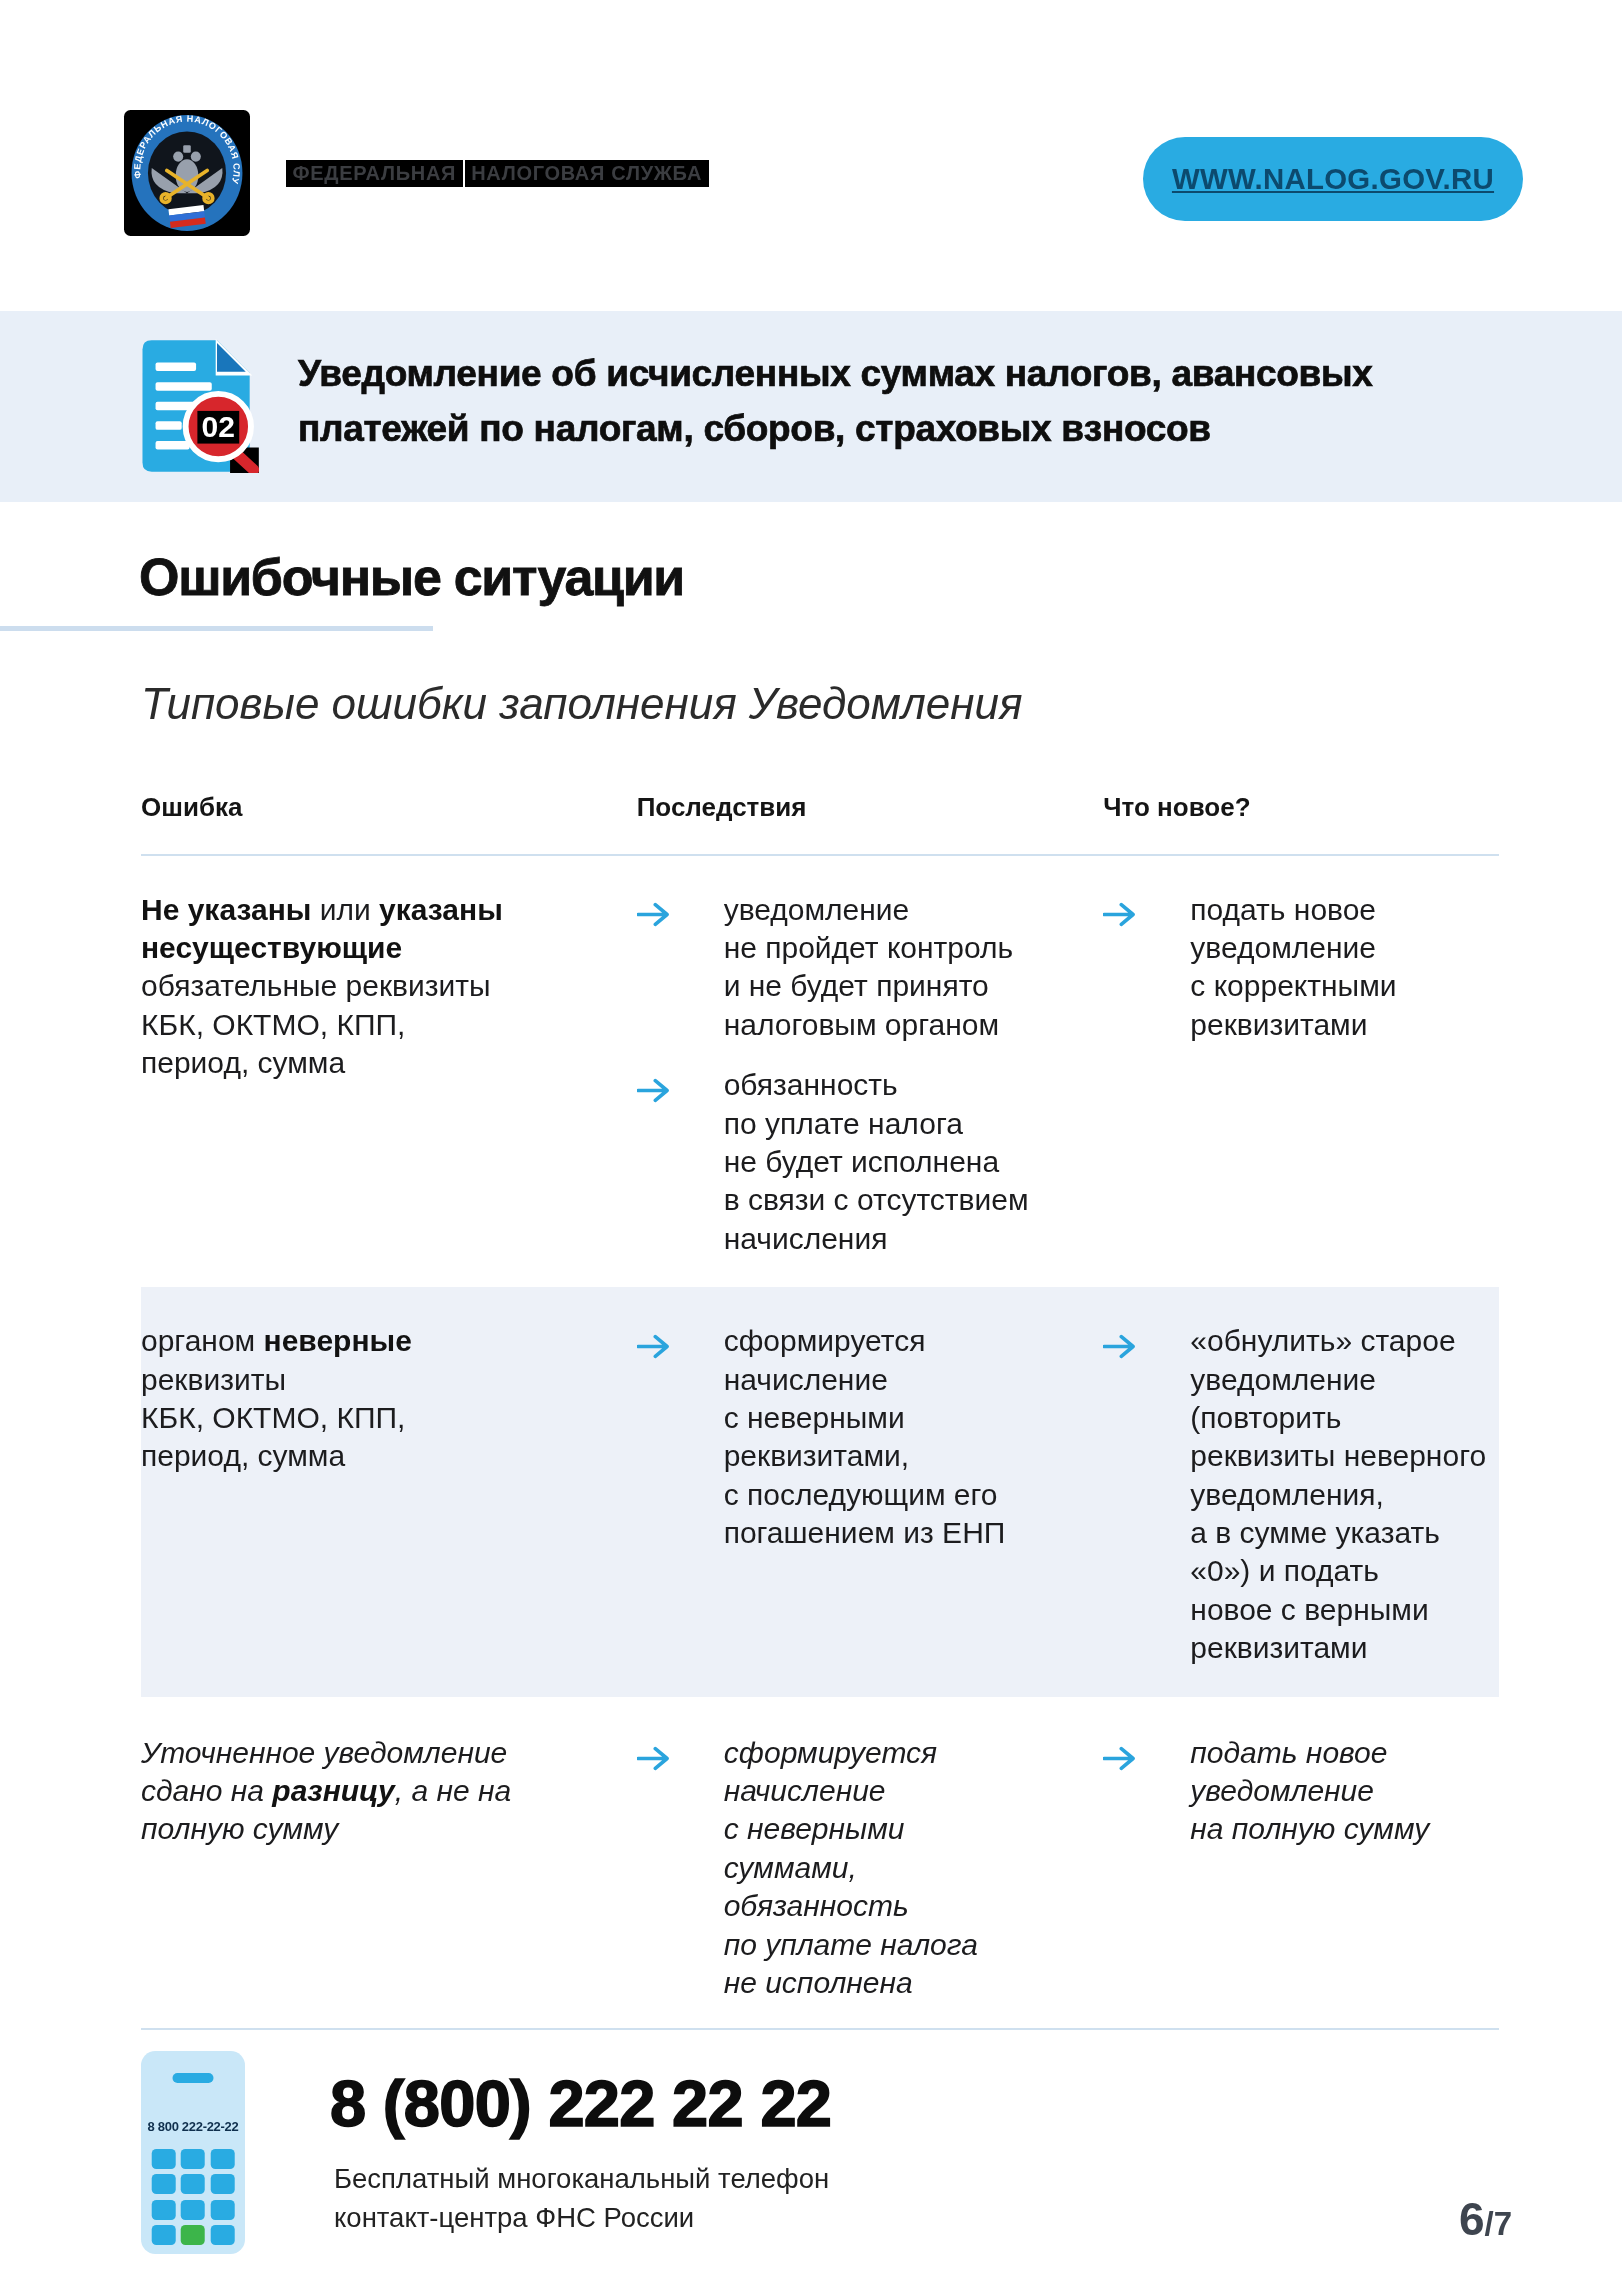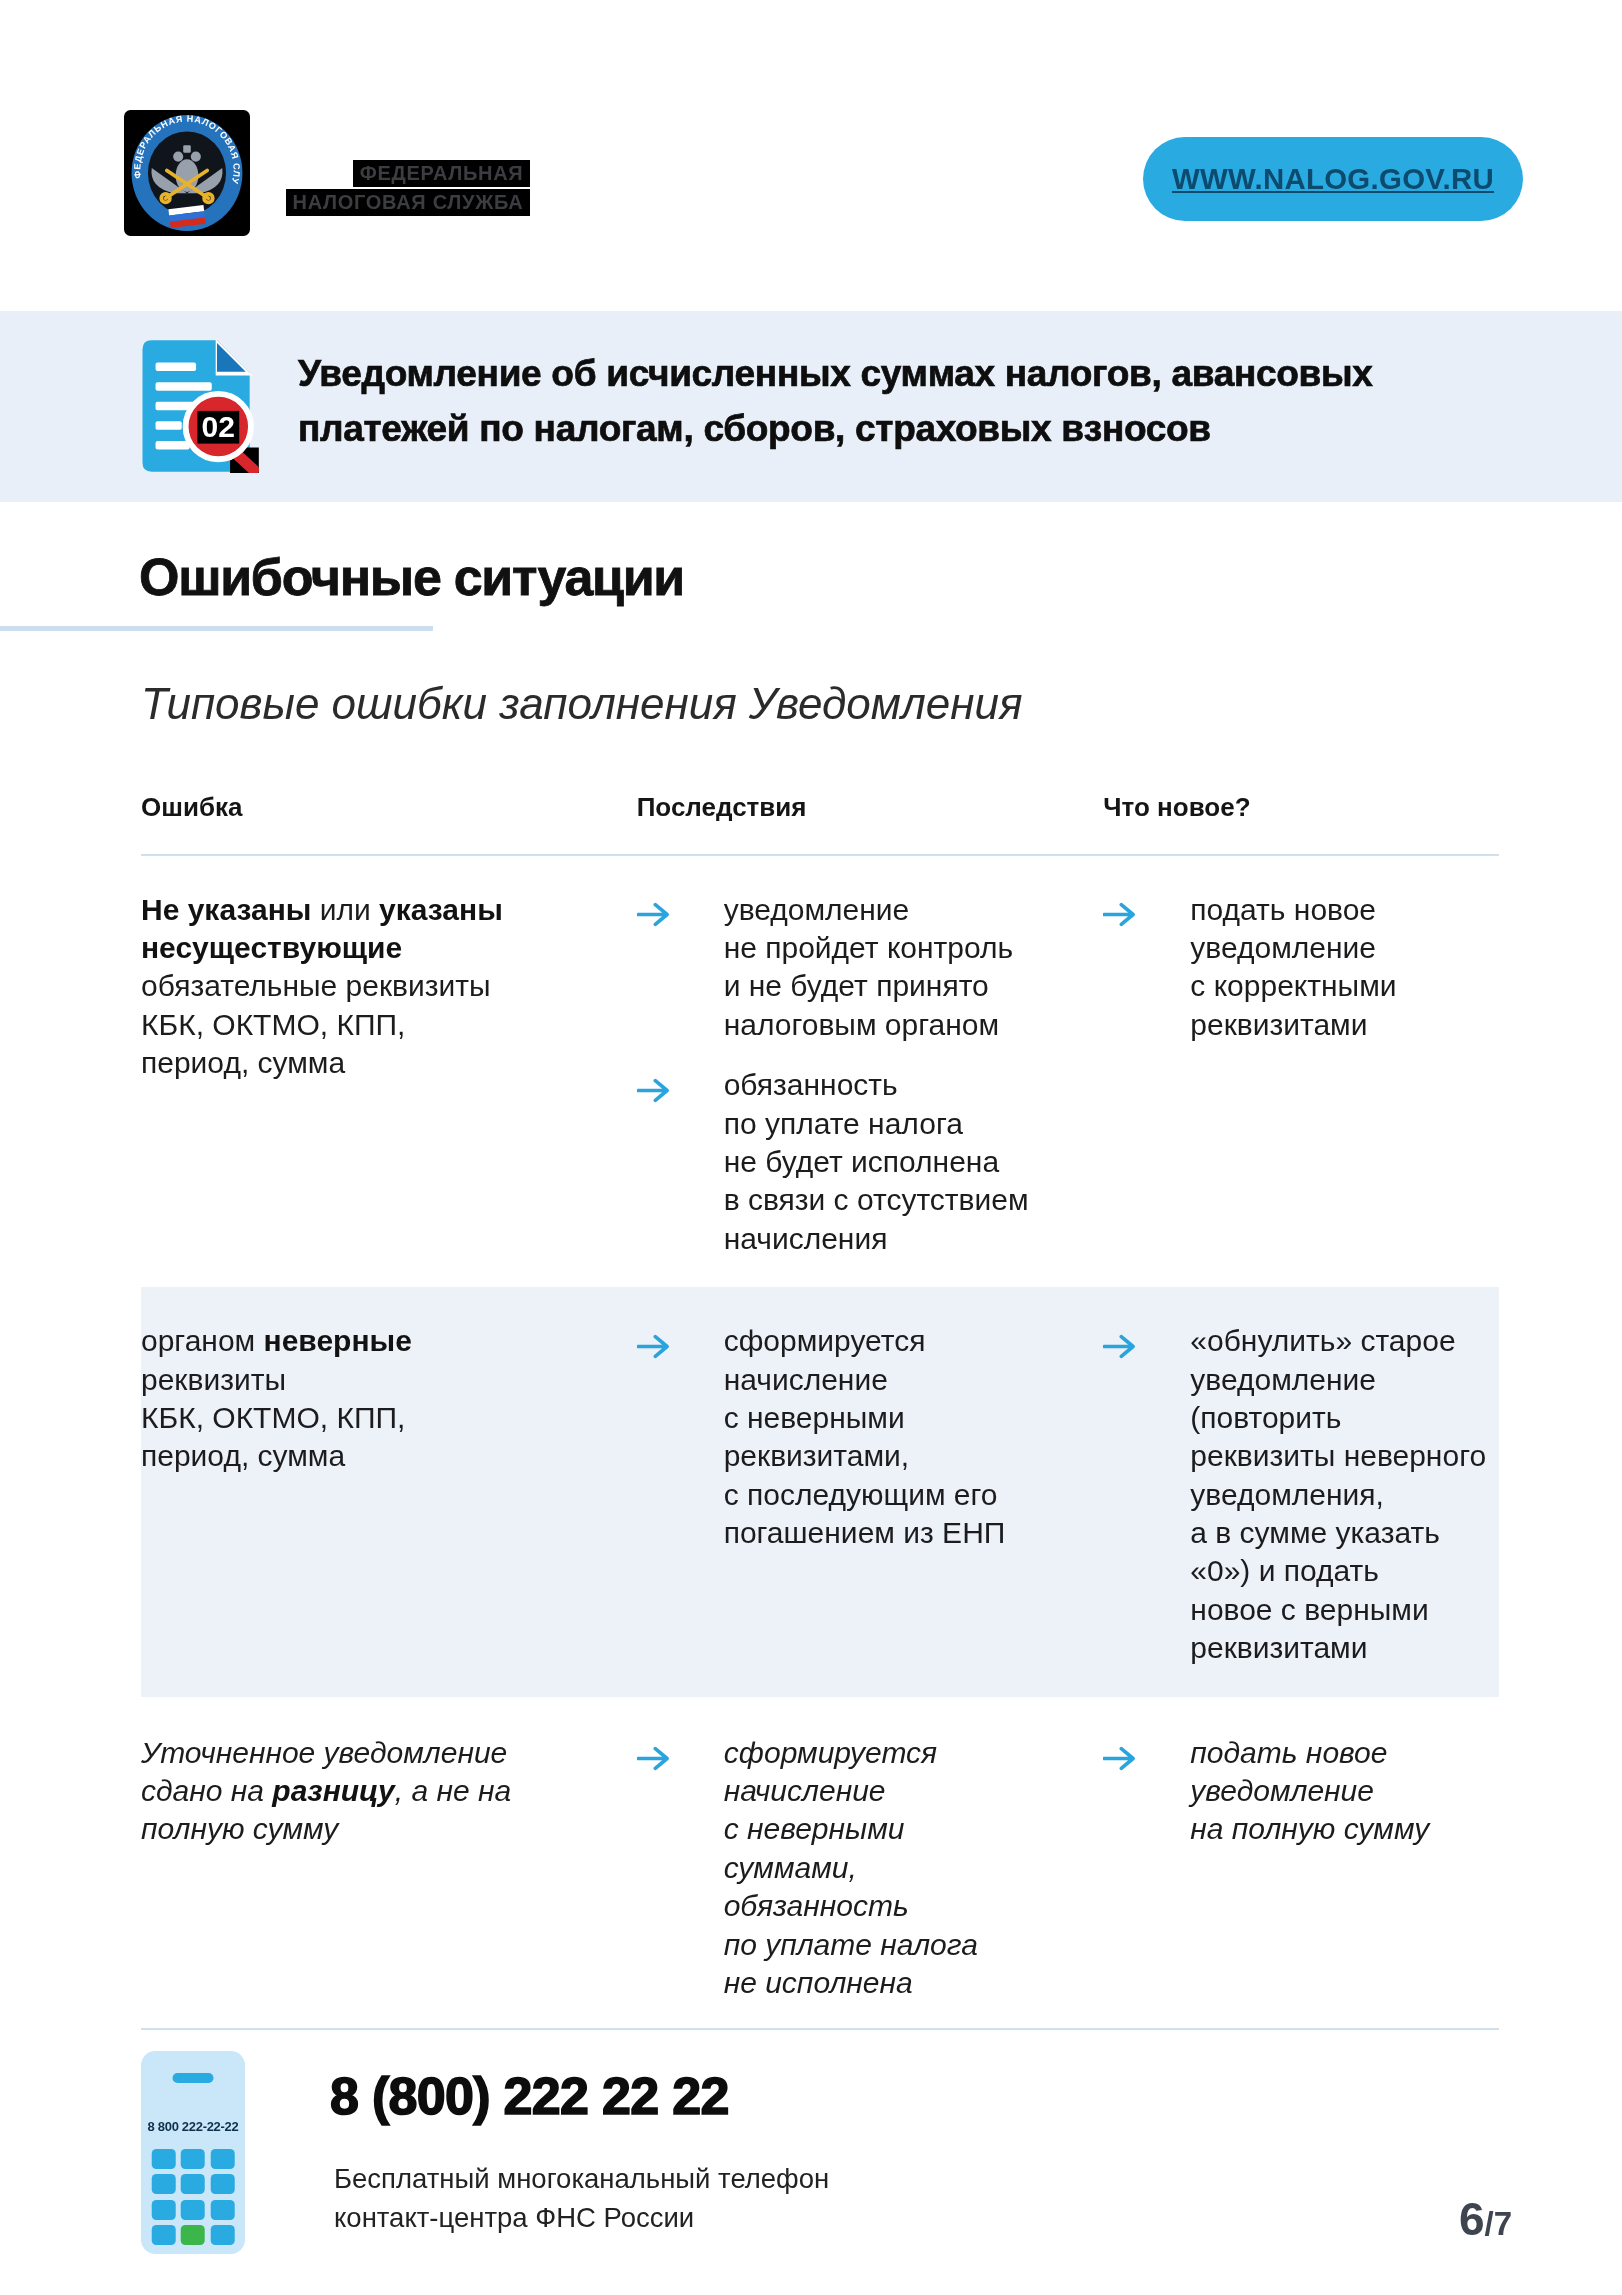--- a/index.html
+++ b/index.html
@@ -14,21 +14,21 @@
     --c-text-dark:#1c1c1e;
     --c-logo-bg:#000000;
     --c-red-badge:#d7262c;
   }
   *{margin:0;padding:0;box-sizing:border-box;}
   body{background:#888;font-family:"Liberation Sans","DejaVu Sans",sans-serif;}
   .page{position:relative;width:1622px;height:2295px;background:#ffffff;overflow:hidden;margin:0 auto;}
 
   
   .logo-black{position:absolute;left:124px;top:110px;width:126px;height:126px;border-radius:6.5px;background:var(--c-logo-bg);}
-  .org-name{position:absolute;left:286px;top:160px;display:flex;flex-direction:column;align-items:flex-end;gap:2px;}
+  .org-name{position:absolute;left:286px;top:160px;display:flex;flex-direction:row;align-items:flex-start;gap:2px;}
   .org-name span{display:inline-block;background:#000;color:#3b3d41;font-weight:700;font-size:20px;letter-spacing:0.7px;padding:2px 6.5px;}
   .site-btn{position:absolute;left:1143px;top:137px;width:380px;height:84px;border-radius:42px;background:var(--c-accent-blue);display:flex;align-items:center;justify-content:center;}
   .site-btn span{color:#0c4a6e;font-weight:700;font-size:29.4px;text-decoration:underline;letter-spacing:0.3px;}
 
   
   .banner{position:absolute;left:0;top:311px;width:100%;height:191px;background:var(--c-banner-bg);}
   .doc-icon{position:absolute;left:141px;top:339px;}
   .banner-title{position:absolute;left:298px;top:346px;font-size:37px;font-weight:700;color:#0e0e0e;line-height:55px;white-space:pre-line;letter-spacing:-0.3px;-webkit-text-stroke:0.7px #0e0e0e;}
 
   
@@ -55,21 +55,21 @@
   .arrow{flex:0 0 47px;padding-top:7.9px;}
   .btxt{white-space:pre-line;}
 
   
   .phone-icon{position:absolute;left:141px;top:2051px;width:104px;height:203px;border-radius:14.4px;background:var(--c-phone-icon-bg);}
   .spk{position:absolute;left:50%;transform:translateX(-50%);top:22px;width:41px;height:9.8px;border-radius:5.2px;background:var(--c-accent-blue);}
   .ph-label{position:absolute;width:100%;top:68px;text-align:center;font-size:13px;font-weight:700;color:#10304e;letter-spacing:-0.3px;}
   .keys{position:absolute;left:50%;transform:translateX(-50%);top:98px;display:grid;grid-template-columns:repeat(3,23.6px);grid-auto-rows:19.6px;gap:5.9px;}
   .key{background:var(--c-accent-blue);border-radius:4.6px;}
   .key.green{background:var(--c-key-green);}
-  .phone-num{position:absolute;left:330px;top:2066px;font-size:52px;font-weight:700;color:#0d0d0d;letter-spacing:-0.7px;-webkit-text-stroke:1.6px #0d0d0d;}
+  .phone-num{position:absolute;left:330px;top:2066px;font-size:65px;font-weight:700;color:#0d0d0d;letter-spacing:-0.7px;-webkit-text-stroke:1.6px #0d0d0d;}
   .phone-cap{position:absolute;left:334px;top:2159px;font-size:27.5px;line-height:39px;color:#222;white-space:pre-line;}
   .page-num{position:absolute;left:1459px;top:2192px;display:flex;align-items:baseline;color:var(--c-page-number-color);}
   .page-num .big{font-size:46px;font-weight:700;}
   .page-num .small{font-size:33px;font-weight:700;}
 </style>
 </head>
 <body>
 
 <div class="page">
 

